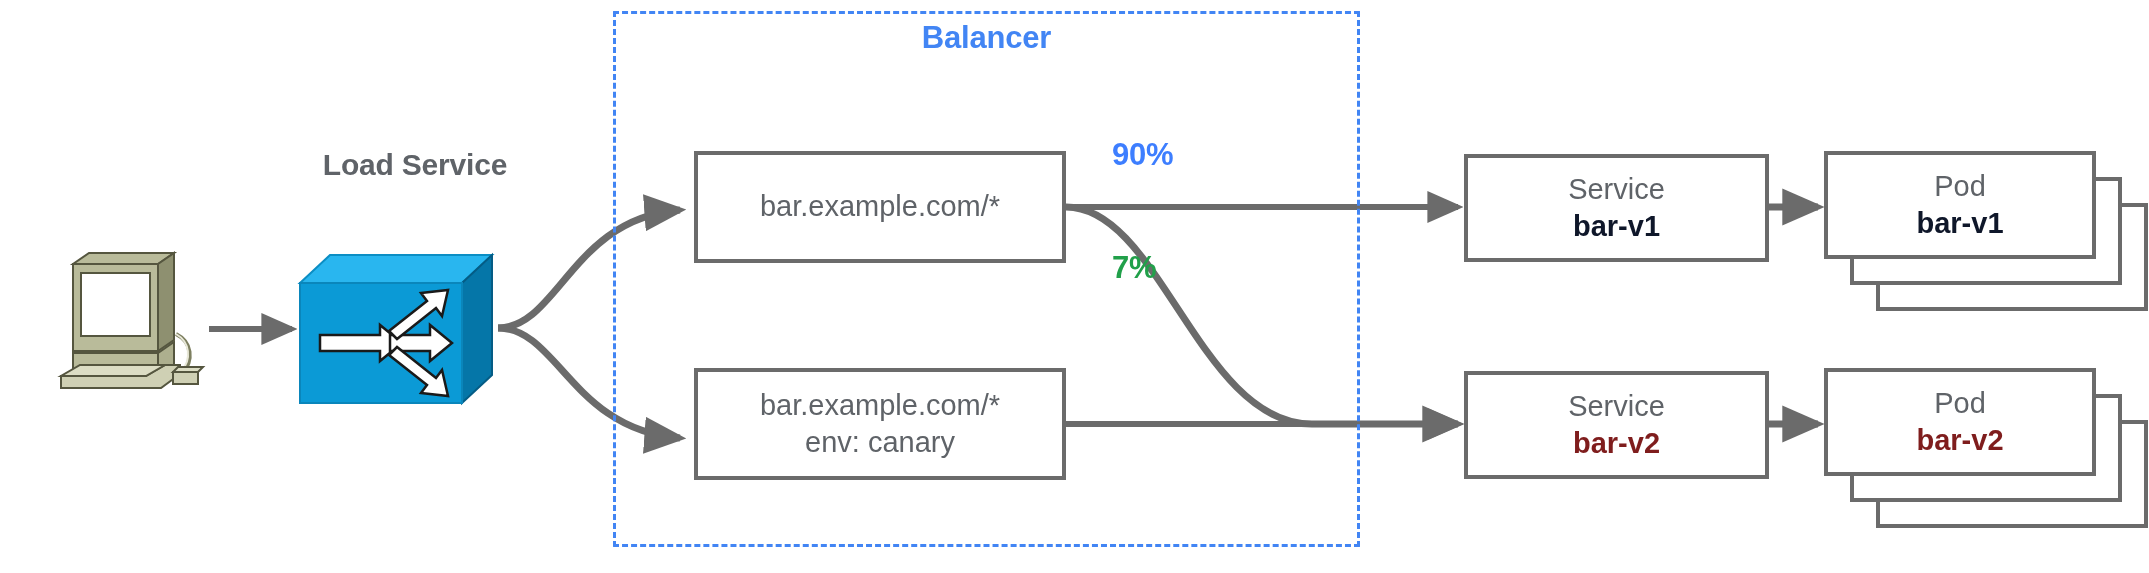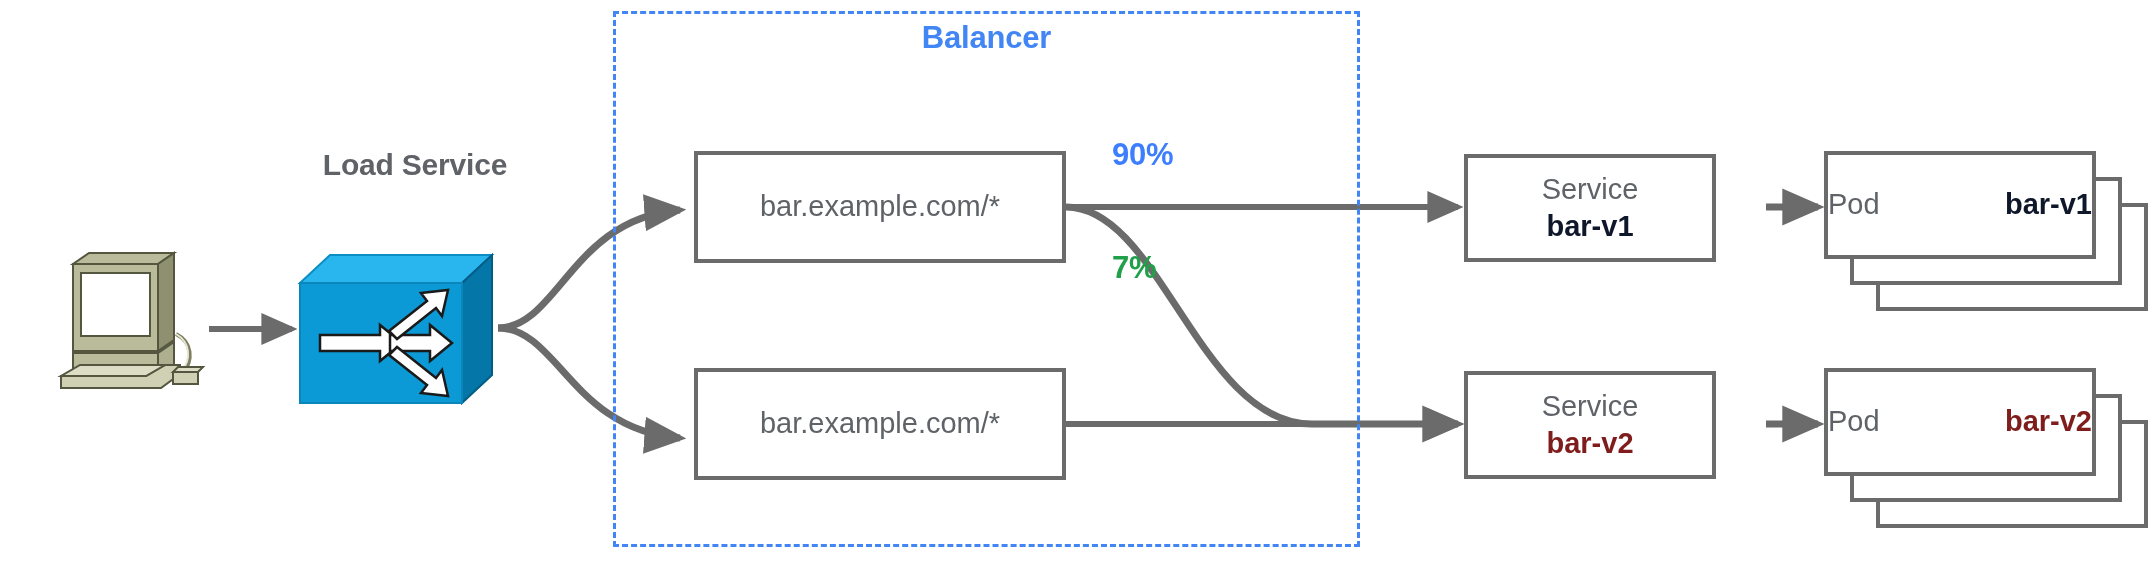--- a/index.html
+++ b/index.html
@@ -82,21 +82,21 @@
     z-index: 3;
   }
   .box .line2 { font-weight: bold; }
   .accent-blue  { color: #0f172a; }
   .accent-green { color: #7f1d1d; }
 
   .match-box   { width: 372px; height: 112px; left: 694px; }
   .match-box.m1 { top: 151px; }
   .match-box.m2 { top: 368px; }
 
-  .svc-box { width: 252px; height: 108px; left: 1464px; }
+  .svc-box { width: 305px; height: 108px; left: 1464px; }
   .svc-box.s1 { top: 154px; }
   .svc-box.s2 { top: 371px; }
 
   
   .pod-stack {
     position: absolute;
     width: 300px;
     height: 108px;
     z-index: 3;
   }
@@ -108,23 +108,23 @@
     width: 272px;
     height: 108px;
     background: #ffffff;
     border: 4px solid #6b6b6b;
   }
   .pod-card.back2 { left: 52px; top: 52px; z-index: 1; }
   .pod-card.back1 { left: 26px; top: 26px; z-index: 2; }
   .pod-card.front {
     left: 0; top: 0; z-index: 3;
     display: flex;
-    flex-direction: row;
+    flex-direction: column;
     align-items: center;
-    justify-content: space-between;
+    justify-content: center;
     color: #5f6368;
     font-size: 29px;
     line-height: 1.28;
   }
   .pod-card.front .line2 { font-weight: bold; }
 
   
   .pct {
     position: absolute;
     font-weight: bold;
@@ -215,20 +215,21 @@
   <div class="route-title">
     <span class="t1">Balancer</span>
   </div>
 
   <div class="box match-box m1">
     <span>bar.example.com/*</span>
   </div>
 
   <div class="box match-box m2">
     <span>bar.example.com/*</span>
+    <span>env: canary</span>
   </div>
 
   <div class="pct p90">90%</div>
   <div class="pct p10">7%</div>
 
   <div class="box svc-box s1">
     <span>Service</span>
     <span class="line2 accent-blue">bar-v1</span>
   </div>
 

